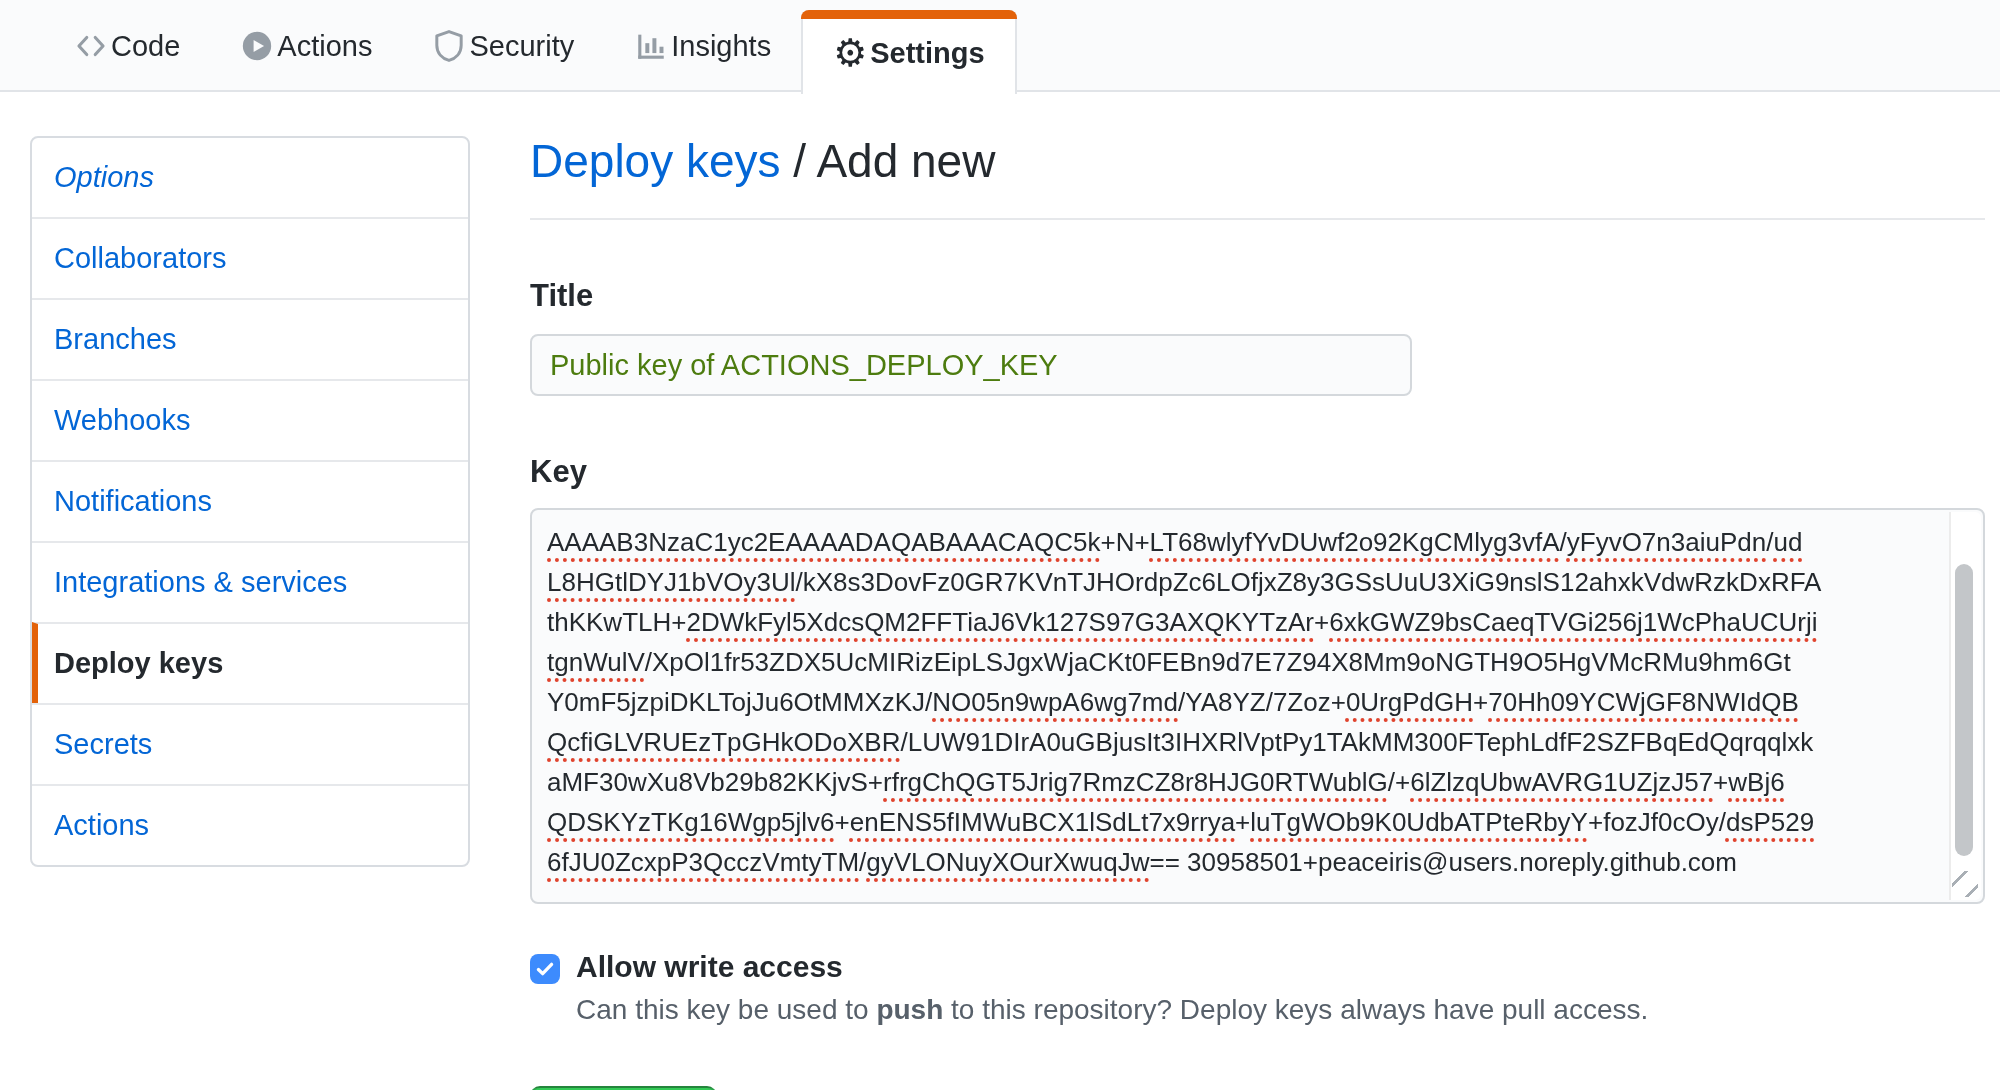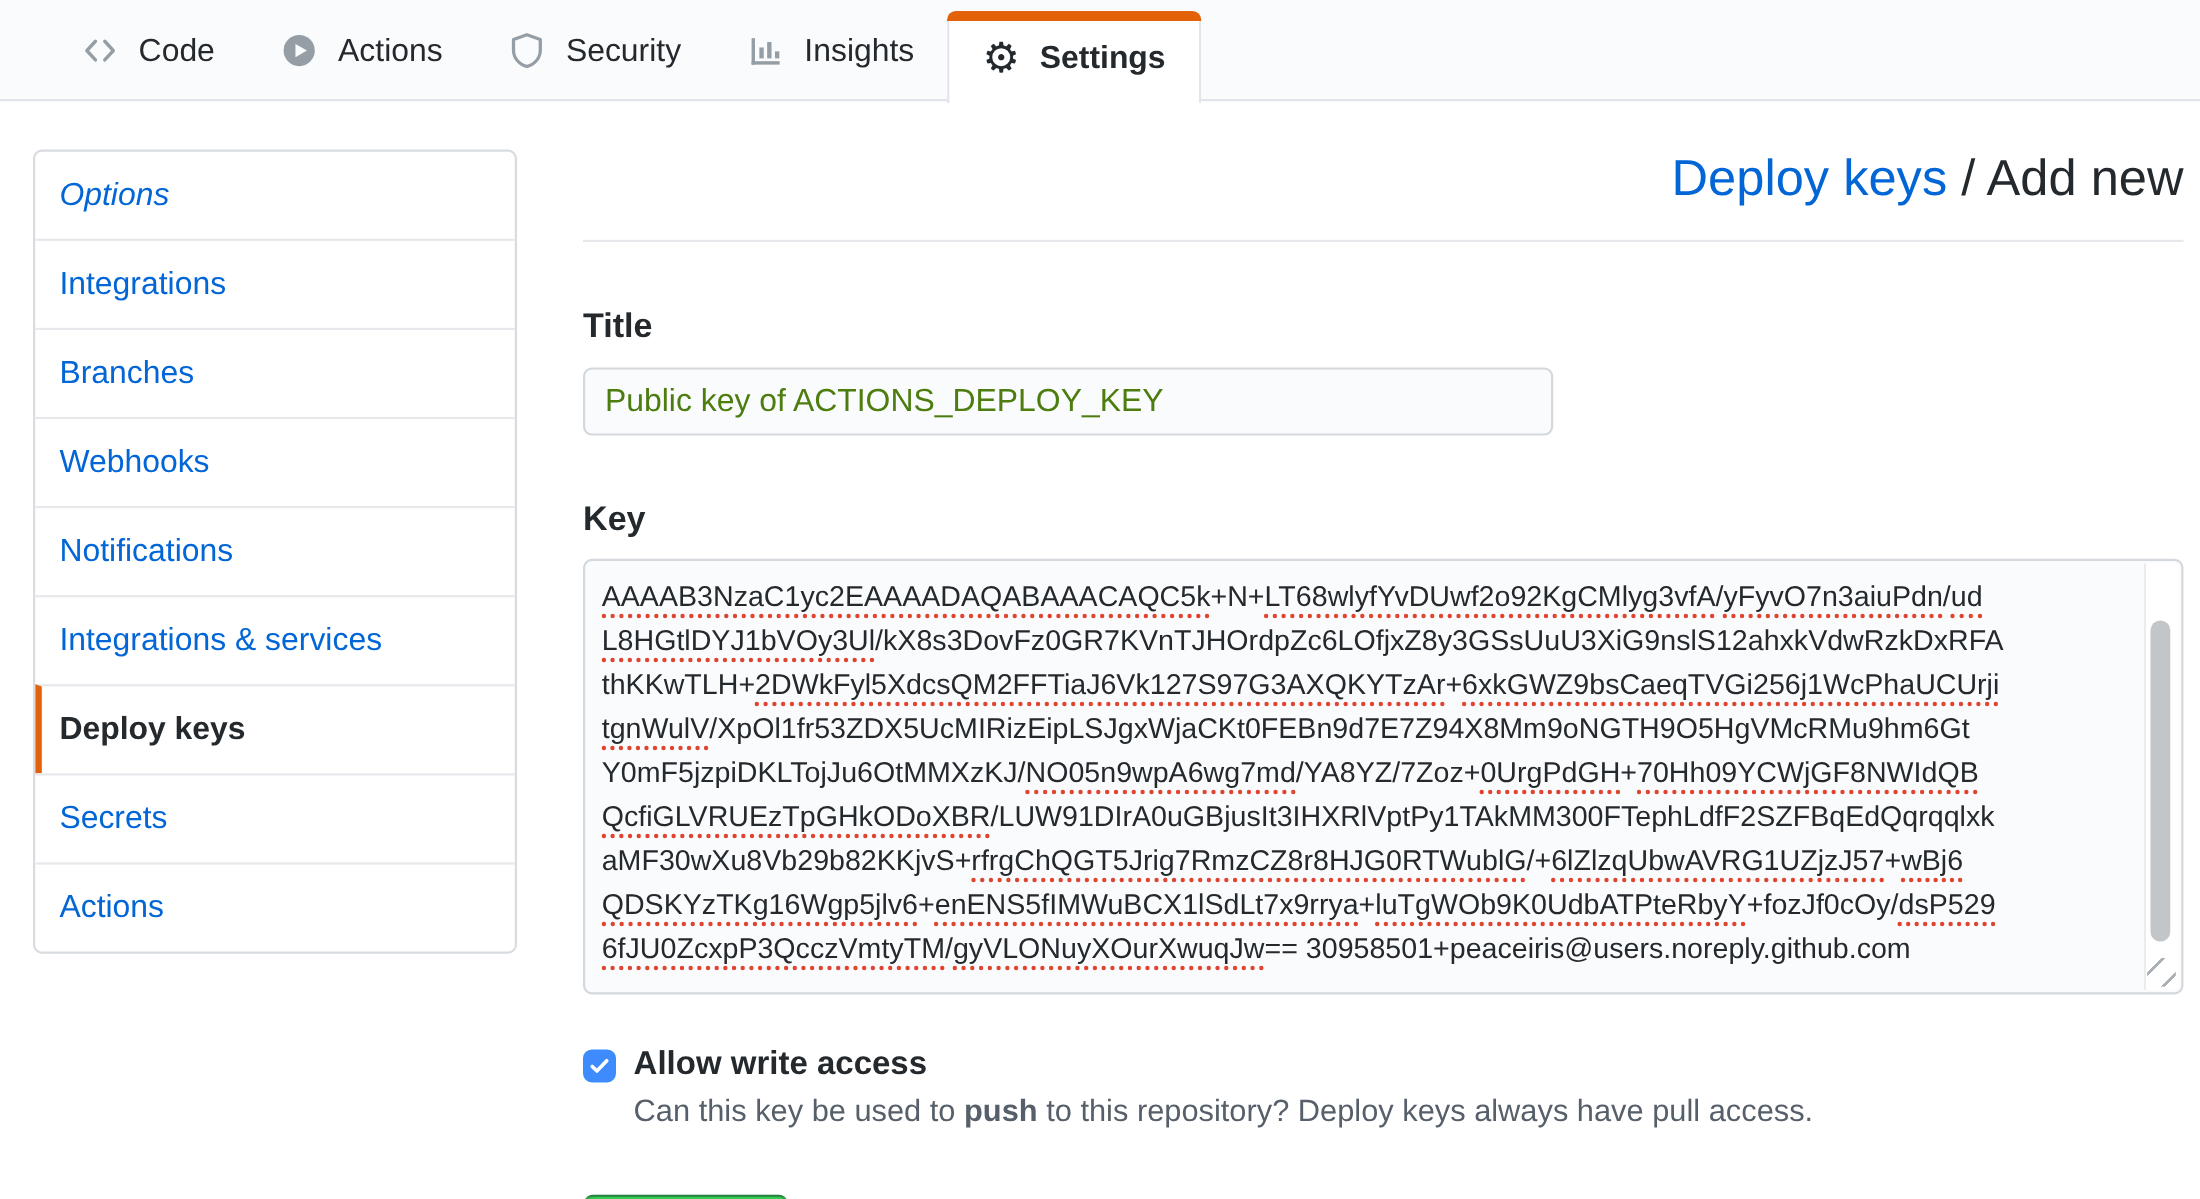--- a/index.html
+++ b/index.html
@@ -2,21 +2,21 @@
 <html><head>
 <meta charset="utf-8">
 <style>
   * { margin:0; padding:0; box-sizing:border-box; }
   html,body { width:2000px; height:1090px; overflow:hidden; background:#fff;
     font-family:"Liberation Sans","DejaVu Sans",sans-serif; color:#24292e; }
 
   
   .repo-nav { height:92px; background:#fafbfc; border-bottom:2px solid #e1e4e8;
     display:flex; align-items:stretch; padding-left:44px; }
-  .tab { display:flex; align-items:center; gap:18px; padding:0 30px; height:92px;
+  .tab { display:flex; align-items:center; gap:3px; padding:0 30px; height:92px;
     font-size:29px; color:#24292e; text-decoration:none; cursor:pointer; position:relative; }
   .tab .ticon { display:flex; align-items:center; color:#959da5; }
   .tab .ticon svg { display:block; }
   .tab.active { background:#fff; border:2px solid #e1e4e8; border-bottom:none;
     border-radius:8px 8px 0 0; height:84px; margin-top:10px; margin-bottom:-2px;
     font-weight:700; }
   .tab.active::before { content:""; position:absolute; top:-2px; left:-2px; right:-2px;
     height:9px; background:#e36209; border-radius:8px 8px 0 0; }
   .tab.active .ticon { color:#24292e; }
   .gear-glyph { font-size:38px; line-height:1; color:#24292e; }
@@ -30,21 +30,21 @@
   .side-menu { position:absolute; left:30px; top:44px; width:440px;
     border:2px solid #d8dce1; border-radius:8px; background:#fff; overflow:hidden; }
   .side-item { display:block; padding:23px 22px; font-size:29px; color:#0366d6;
     text-decoration:none; cursor:pointer; border-top:2px solid #e6e8eb; }
   .side-item:first-child { border-top:none;font-style:italic; }
   .side-item.active { color:#24292e; font-weight:700; border-left:6px solid #e36209;
     padding-left:16px; }
 
   
   .main { position:absolute; left:530px; top:40px; width:1455px; }
-  .subhead { font-size:46px; font-weight:400; line-height:58px;text-align:right; }
+  .subhead { font-size:46px; font-weight:400; line-height:58px; }
   .subhead a { color:#0366d6; text-decoration:none; cursor:pointer; }
   .subhead .sep, .subhead .cur { color:#24292e; white-space:pre; }
   .subhead-rule { border:none; border-top:2px solid #e6e8eb; margin-top:28px; }
 
   .field-label { font-size:31px; font-weight:700; margin-top:58px; }
   .title-input { margin-top:20px; width:882px; height:62px; background:#fafbfc;
     border:2px solid #d4d8dc; border-radius:8px; font-size:29px; color:#4d7c0f;
     padding:0 18px; font-family:inherit; outline:none; display:block; }
 
   .key-box { margin-top:18px; position:relative; width:1455px; height:396px;
@@ -123,21 +123,21 @@
         <span class="gear-glyph">⚙</span>
       </span>
     <span>Settings</span>
   </a>
 </nav>
 
 <div class="content">
 
   <aside class="side-menu">
     <a class="side-item">Options</a>
-    <a class="side-item">Integrations</a>
+    <a class="side-item">Collaborators</a>
     <a class="side-item">Branches</a>
     <a class="side-item">Webhooks</a>
     <a class="side-item">Notifications</a>
     <a class="side-item">Integrations &amp; services</a>
     <a class="side-item active">Deploy keys</a>
     <a class="side-item">Secrets</a>
     <a class="side-item">Actions</a>
   </aside>
 
   <main class="main">

